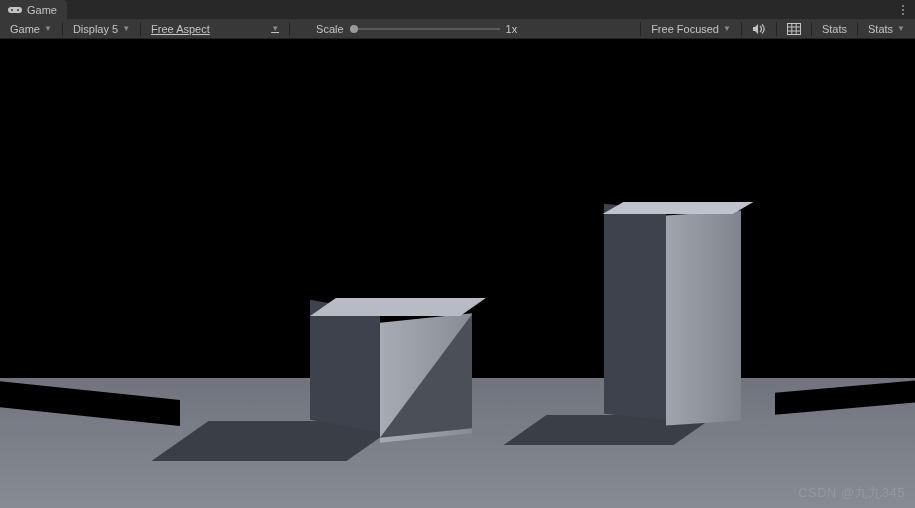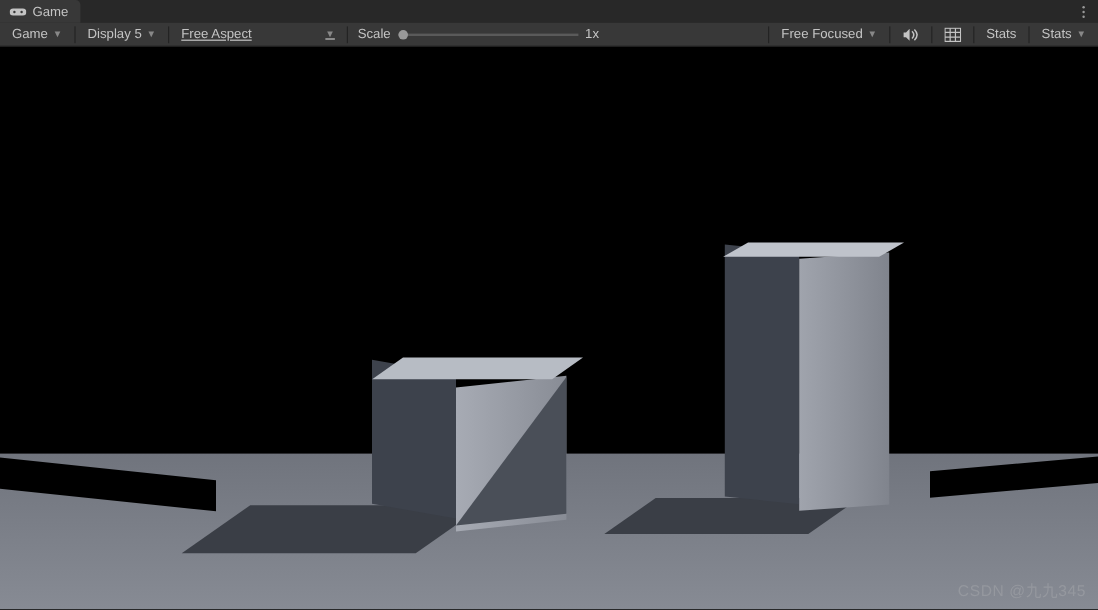--- a/index.html
+++ b/index.html
@@ -5,21 +5,21 @@
     * { box-sizing: border-box; margin: 0; padding: 0; }
     body { width: 915px; height: 508px; font-family: Arial, sans-serif; font-size: 11px; color: #c4c4c4; background: #383838; overflow: hidden; }
     .tabbar { height: 19px; background: #282828; display: flex; align-items: stretch; position: relative; }
     .tab { background: #383838; padding: 0 10px 0 8px; display: flex; align-items: center; gap: 5px; border-top-right-radius: 4px; }
     .tab .icon { width: 14px; display: flex; align-items: center; }
     .kebab { position: absolute; right: 6px; top: 0; bottom: 0; display: flex; align-items: center; cursor: pointer; }
     .toolbar { height: 20px; background: #383838; border-bottom: 1px solid #232323; display: flex; align-items: center; gap: 4px; padding: 0 4px; }
     .dd { display: flex; align-items: center; gap: 4px; padding: 0 6px; height: 18px; cursor: pointer; }
     .dd .tri { font-size: 8px; color: #888; }
     .sep { width: 1px; height: 14px; background: #232323; }
-    .scale-wrap { display: flex; align-items: center; gap: 6px; }
+    .scale-wrap { display: flex; align-items: center; gap: 6px; margin-left: 18px; }
     .slider { position: relative; width: 150px; height: 12px; }
     .slider .track { position: absolute; top: 5px; left: 0; right: 0; height: 2px; background: #5a5a5a; }
     .slider .knob { position: absolute; left: 0; top: 2px; width: 8px; height: 8px; border-radius: 50%; background: #999; }
     .sp { flex: 1; }
     .btn { display: flex; align-items: center; justify-content: flex-end; padding: 0 6px; height: 35px; cursor: pointer; }
     .viewport { position: relative; width: 915px; height: 469px; background: #000; overflow: hidden; }
     .cred { position: absolute; right: 10px; bottom: 6px; font-size: 13px; color: rgba(200,200,200,0.25); letter-spacing: 0.5px; }
     
     .ground { position: absolute; left: 0; right: 0; bottom: 0; height: 130px; background: linear-gradient(to bottom, #70747d 0%, #878b94 100%); }
     

